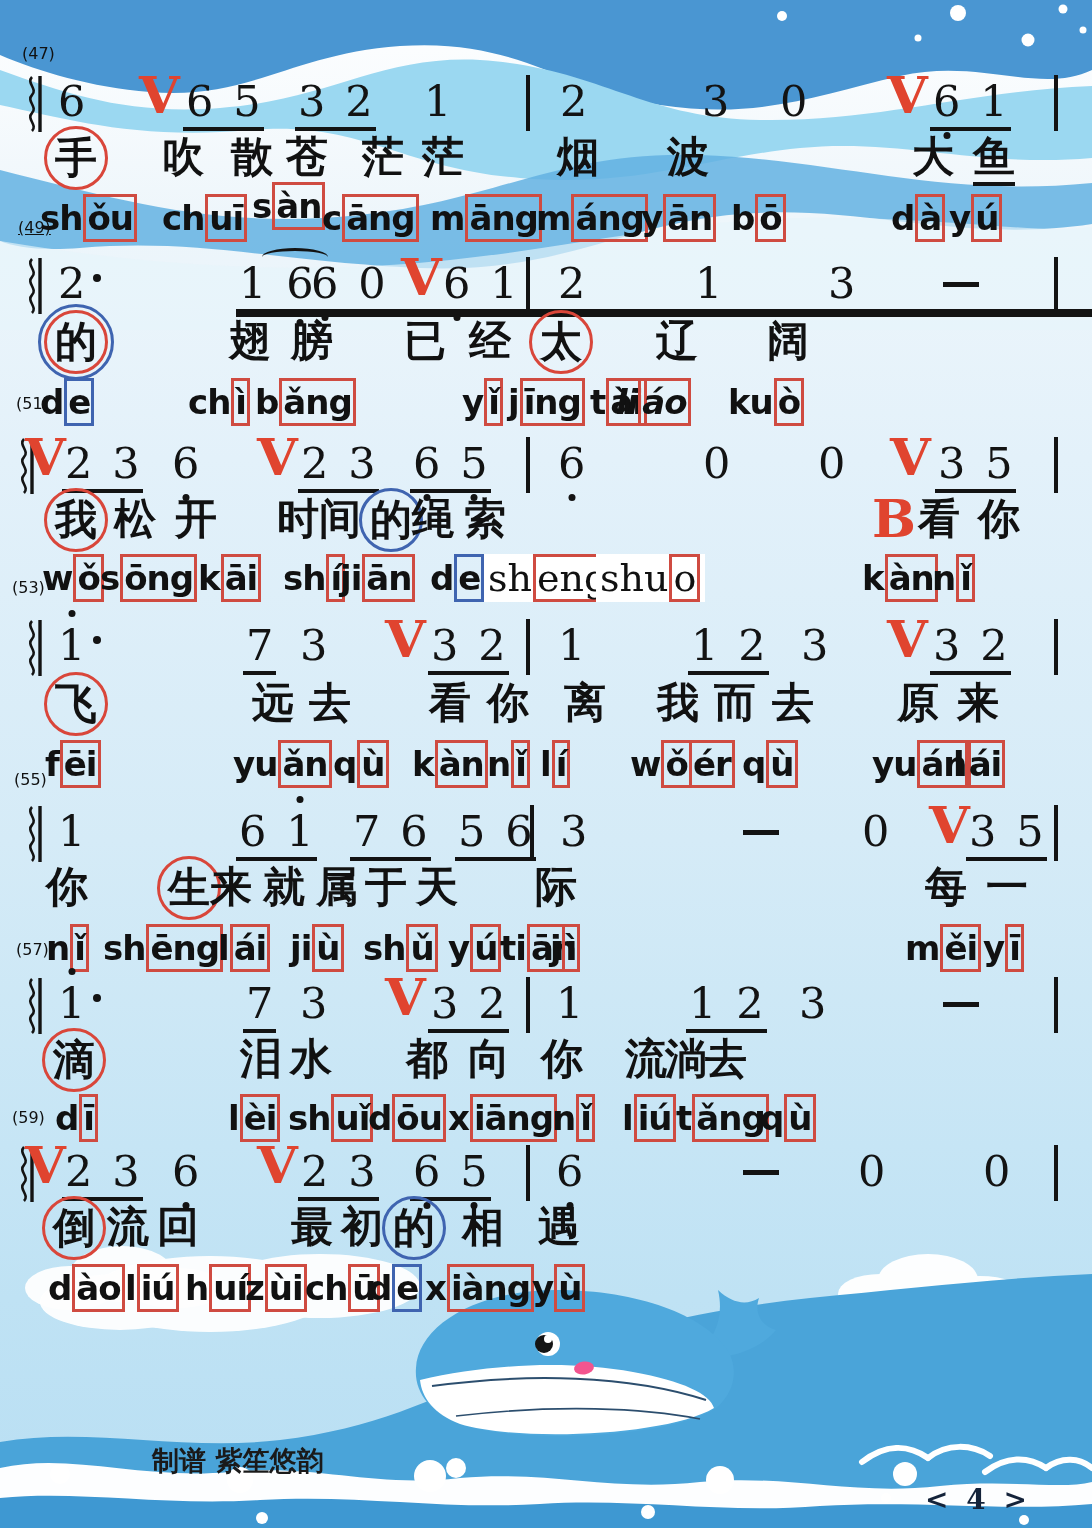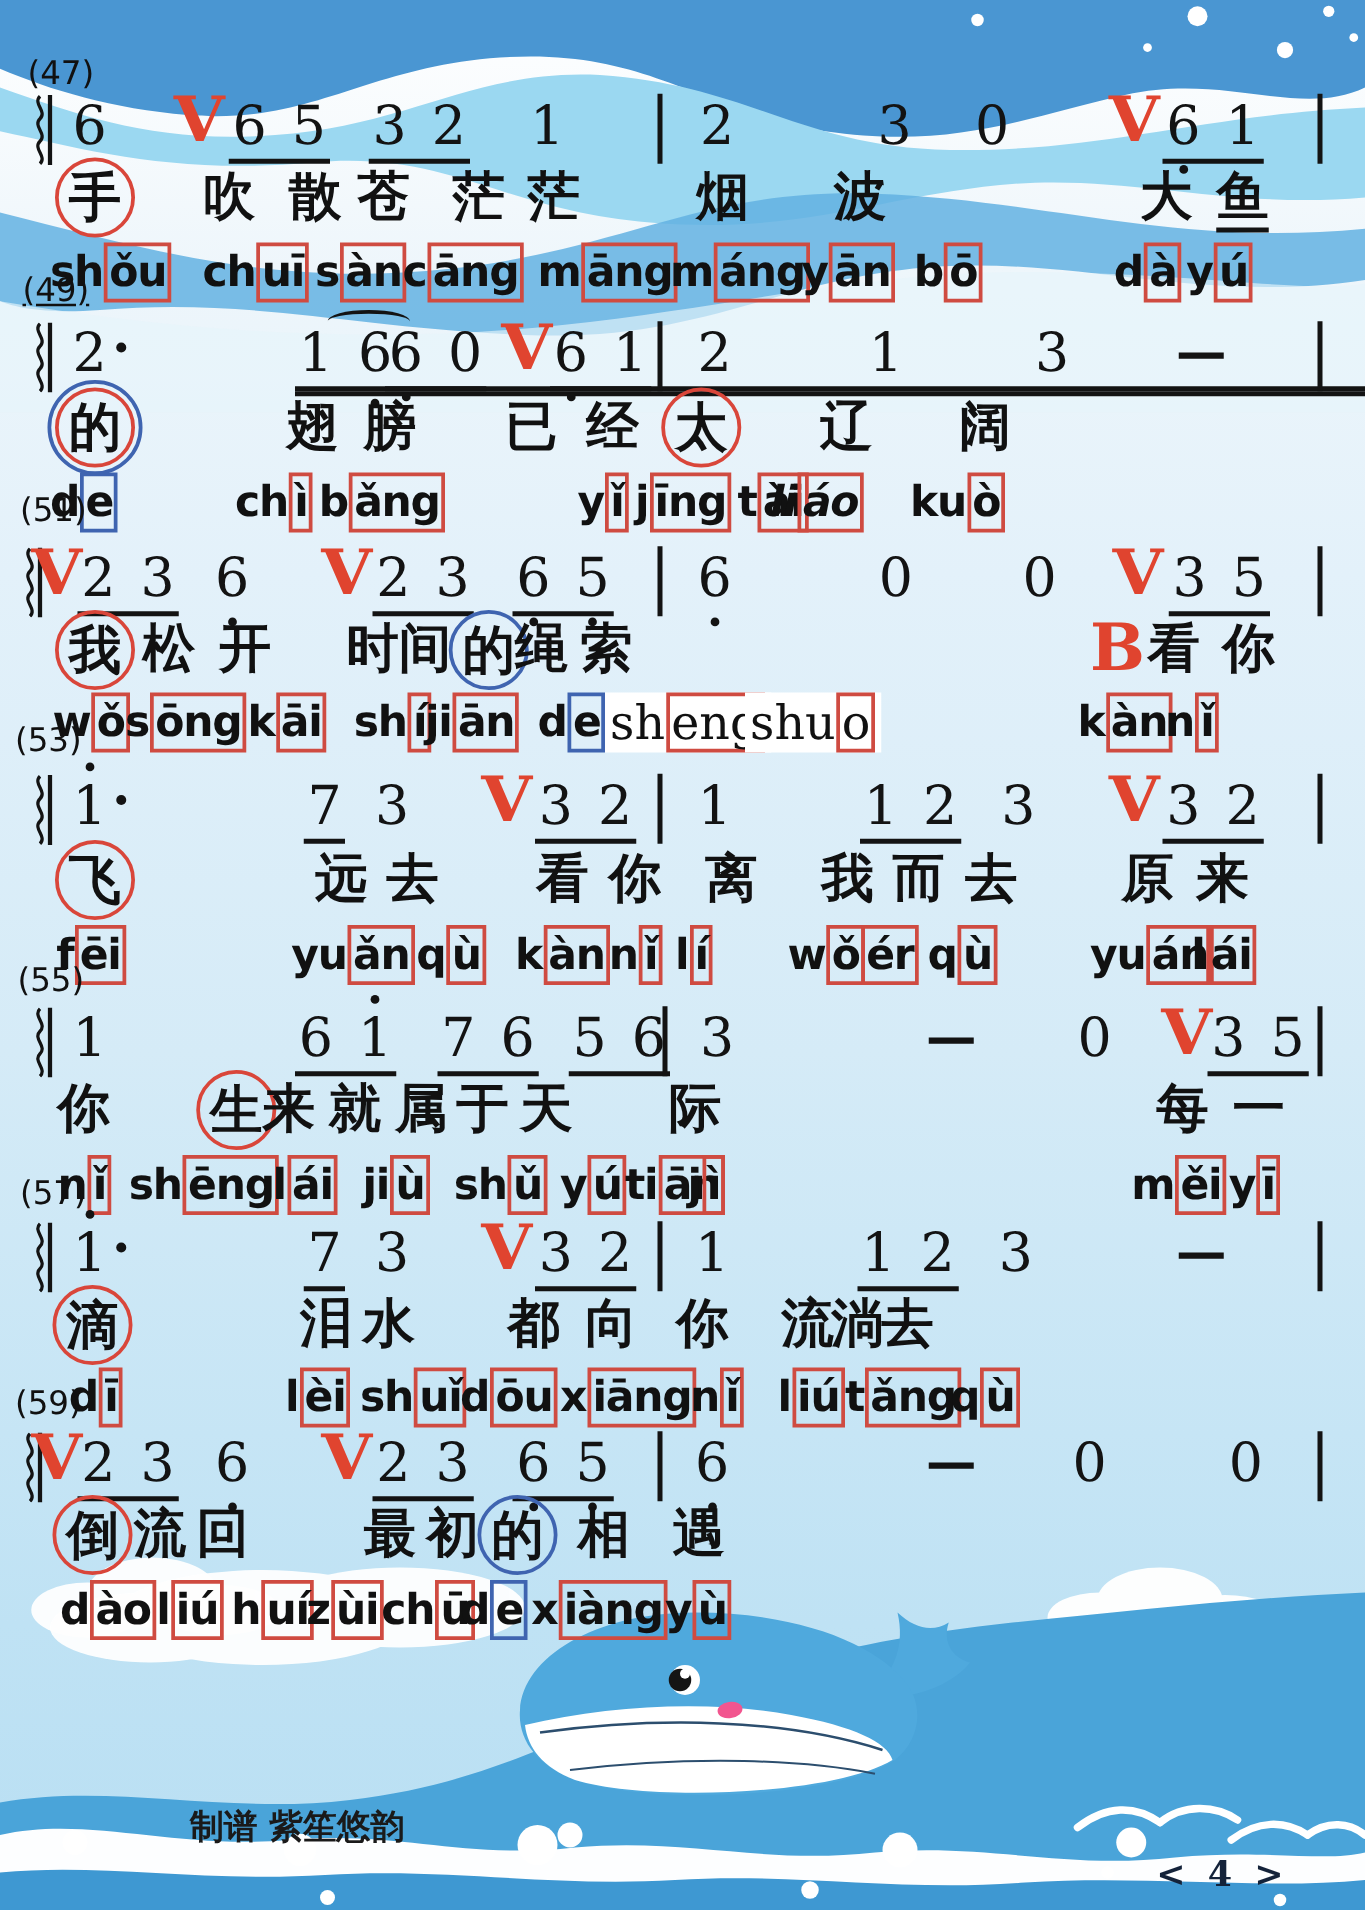--- a/index.html
+++ b/index.html
@@ -3,21 +3,21 @@
 <meta charset="utf-8">
 <style>
   html,body{margin:0;padding:0;}
   #page{position:relative;width:1092px;height:1528px;overflow:hidden;
         background:linear-gradient(180deg,#ffffff 0%,#eef6fb 14%,#e3f1fa 30%,#d5ebf7 55%,#c6e5f5 75%,#bfe2f4 85%,#b9dff3 100%);
         font-family:"DejaVu Sans", sans-serif;}
   svg{display:block}
   #topwaves{position:absolute;left:0;top:0;z-index:1;}
   #bottomsea{position:absolute;left:0;top:1230px;z-index:1;}
   #score{position:absolute;left:0;top:0;width:1092px;height:1528px;z-index:5;}
-  .mlabel{position:absolute;font-size:26px;color:#111;font-family:"DejaVu Sans",sans-serif;}
+  .mlabel{position:absolute;font-size:16px;color:#111;font-family:"DejaVu Sans",sans-serif;}
   .ngrp{position:absolute;display:flex;gap:20px;align-items:flex-start;}
   .u1{border-bottom:4px solid #131313;padding:0 3px 3px 3px;}
   .u2{border-bottom:4px solid #131313;padding:0 3px 3px 3px;position:relative;}
   .u2::after{content:'';position:absolute;left:0;right:0;bottom:-8px;height:4px;background:#131313;}
   .note{position:relative;display:inline-block;font-family:"DejaVu Serif",serif;font-size:43px;line-height:46px;color:#131313;}
   .dotlo{position:absolute;left:50%;transform:translateX(-50%);bottom:-15px;width:7px;height:7px;border-radius:50%;background:#131313;}
   .u2 .dotlo{bottom:-20px;}
   .dothi{position:absolute;left:50%;transform:translateX(-50%);top:-12px;width:7px;height:7px;border-radius:50%;background:#131313;}
   .aug{position:absolute;right:-16px;top:14px;width:8px;height:8px;border-radius:50%;background:#131313;}
   .vmark{position:absolute;color:#e0442f;font-family:"DejaVu Serif",serif;font-weight:bold;font-size:50px;line-height:48px;transform:scale(1.05,1.0);}
@@ -161,21 +161,21 @@
       <div class="lchar" style="top: 132px; left: 231px;">散</div>
       <div class="lchar" style="top: 132px; left: 286px;">苍</div>
       <div class="lchar" style="top: 132px; left: 362px;">茫</div>
       <div class="lchar" style="top: 132px; left: 422px;">茫</div>
       <div class="lchar" style="top: 132px; left: 557px;">烟</div>
       <div class="lchar" style="top: 132px; left: 667px;">波</div>
       <div class="lchar" style="top: 132px; left: 912px;">大</div>
       <div class="lchar lyr-underline" style="top: 132px; left: 973px;">鱼</div>
       <div class="psyl" style="left: 40px; top: 194px;"><span>sh</span><span class="boxr">ǒu</span></div>
       <div class="psyl" style="left: 162px; top: 194px;"><span>ch</span><span class="boxr">uī</span></div>
-      <div class="psyl" style="left: 252px; top: 194px;"><span>s</span><span class="boxr">àn</span></div>
+      <div class="psyl" style="left: 252px; top: 182px;"><span>s</span><span class="boxr">àn</span></div>
       <div class="psyl" style="left: 322px; top: 194px;"><span>c</span><span class="boxr">āng</span></div>
       <div class="psyl" style="left: 430px; top: 194px;"><span>m</span><span class="boxr">āng</span></div>
       <div class="psyl" style="left: 536px; top: 194px;"><span>m</span><span class="boxr">áng</span></div>
       <div class="psyl" style="left: 641px; top: 194px;"><span>y</span><span class="boxr">ān</span></div>
       <div class="psyl" style="left: 731px; top: 194px;"><span>b</span><span class="boxr">ō</span></div>
       <div class="psyl" style="left: 891px; top: 194px;"><span>d</span><span class="boxr">à</span></div>
       <div class="psyl" style="left: 949px; top: 194px;"><span>y</span><span class="boxr">ú</span></div>
       <div class="mlabel" style="left: 18px; top: 218px; text-decoration: underline;">(49)</div>
       <div class="brace" style="left: 24px; top: 258px;">
         <svg width="20" height="56" viewBox="0 0 20 56">

